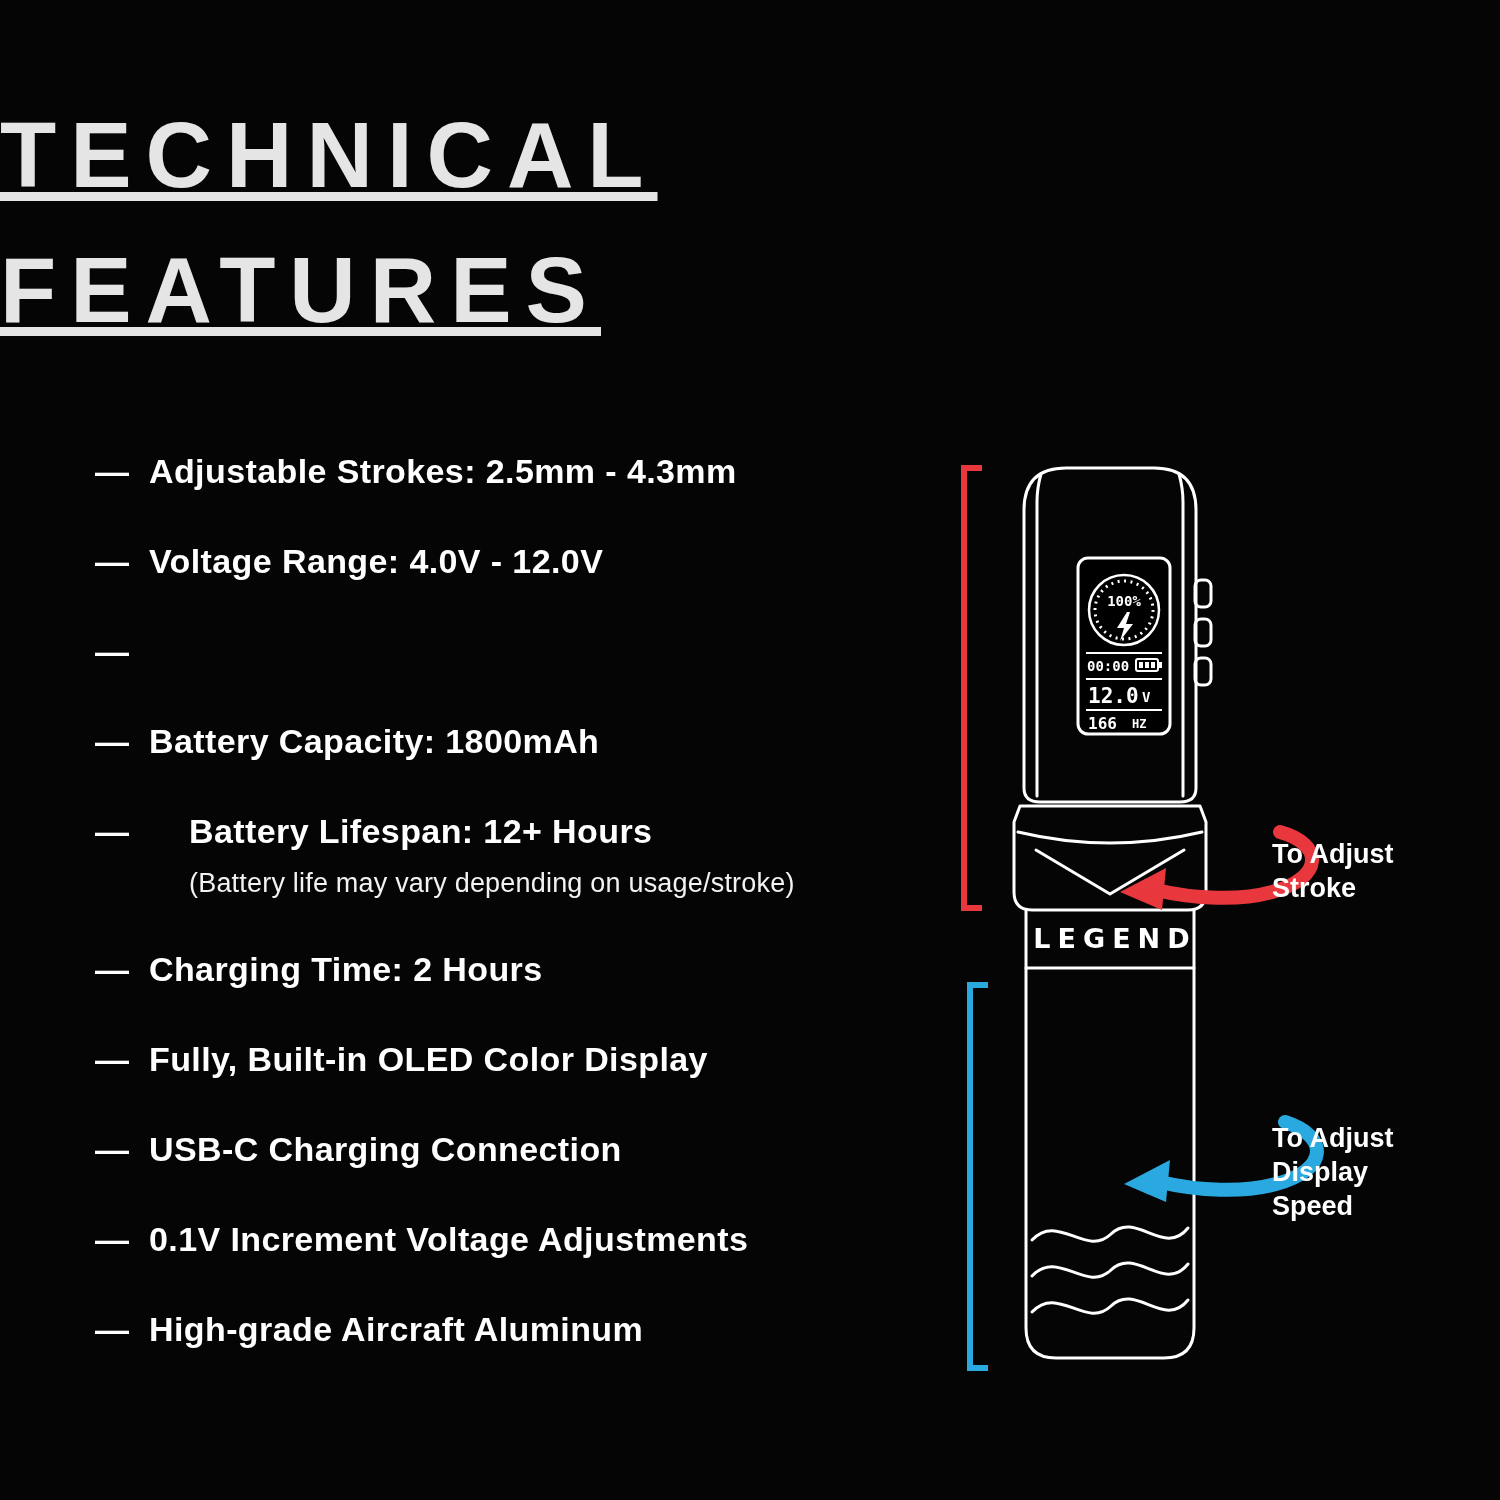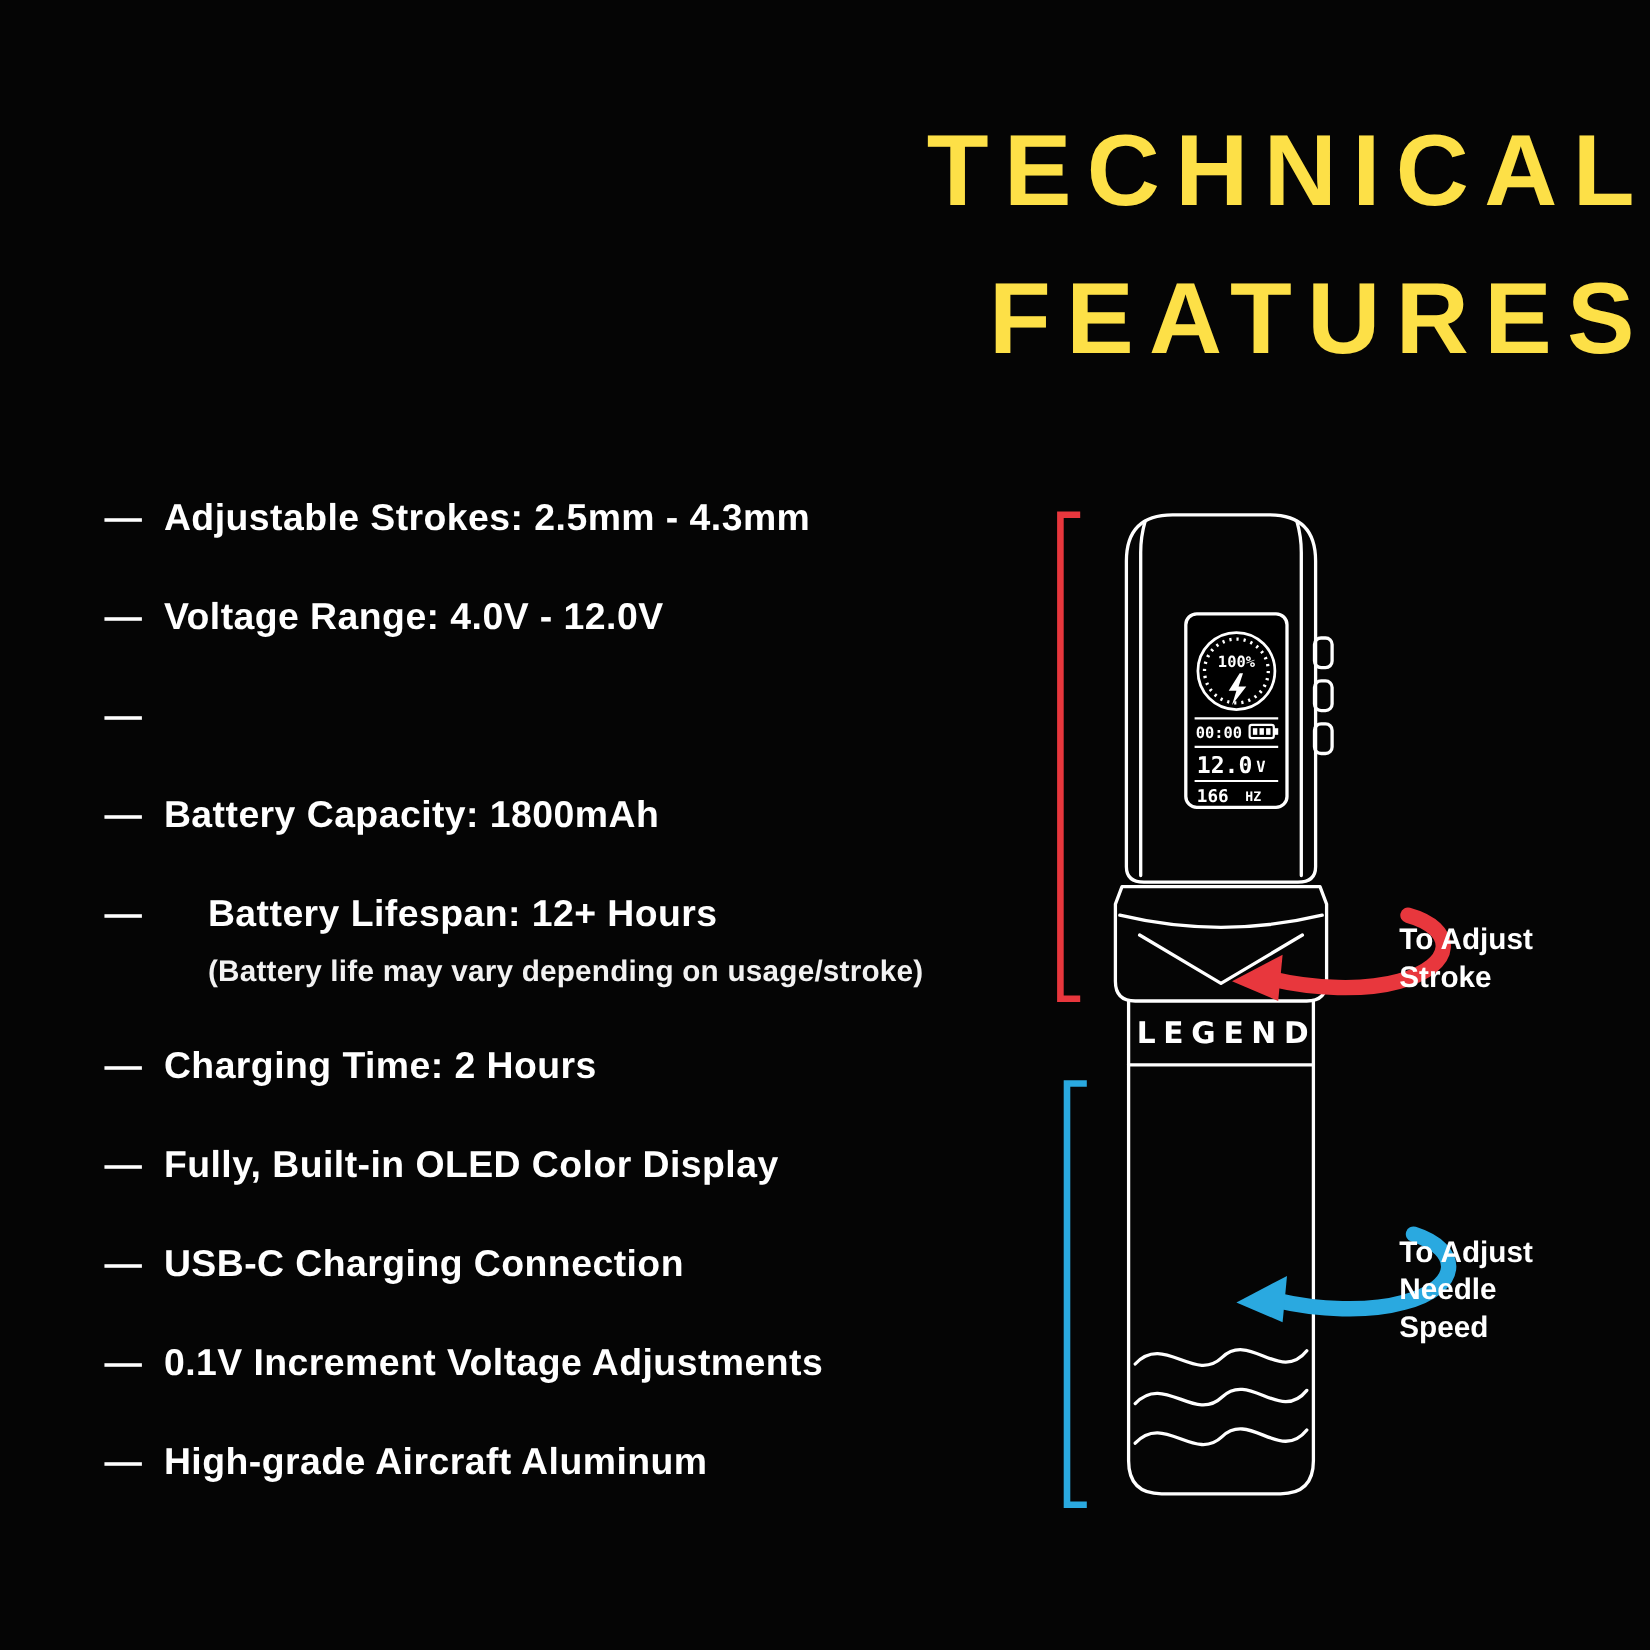--- a/index.html
+++ b/index.html
@@ -3,31 +3,31 @@
 <meta charset="utf-8">
 <style>
   html,body { margin:0; padding:0; background:#000; }
   .canvas {
     position:relative; width:1500px; height:1500px;
     background:#050505; overflow:hidden;
     font-family:"Liberation Sans", sans-serif; color:#fff;
   }
   .title {
     position:absolute; top:88px; left:0; width:100%;
-    text-align:right; font-weight:800; font-size:92px;
-    letter-spacing:14px; line-height:1.47; color:#fde047;
+    text-align:left; font-weight:800; font-size:92px;
+    letter-spacing:14px; line-height:1.47; color:#e5e5e5;text-decoration:underline;
   }
   .features {
     position:absolute; left:95px; top:452px; width:830px;
     display:flex; flex-direction:column; gap:51px;
   }
   .feat { display:flex; align-items:flex-start; font-size:34px; font-weight:700; letter-spacing:0.4px; }
   .dash { width:32px; flex-shrink:0; margin-right:22px; }
   .ftextwrap { display:flex; flex-direction:column;margin-left:40px; }
-  .note { font-size:27px; font-weight:700; letter-spacing:0.2px; margin-top:17px; color:#f2f2f2; }
+  .note { font-size:27px; font-weight:400; letter-spacing:0.2px; margin-top:17px; color:#f2f2f2; }
   .pen { position:absolute; left:940px; top:440px; width:520px; height:960px; }
   .annot {
     position:absolute; text-align:left; font-size:27px; font-weight:700; line-height:1.25; color:#fff;
   }
   .annot-stroke { left:1272px; top:838px; width:160px; }
   .annot-needle { left:1272px; top:1122px; width:170px; }
   svg text { font-family:"DejaVu Sans", sans-serif; }
   svg text.mono { font-family:"DejaVu Sans Mono", monospace; }
 </style>
 </head>
@@ -148,17 +148,17 @@
     </g>
   </svg>
 
   <div class="annot annot-stroke">
     <div>To Adjust</div>
     <div>Stroke</div>
   </div>
 
   <div class="annot annot-needle">
     <div>To Adjust</div>
-    <div>Needle</div>
+    <div>Display</div>
     <div>Speed</div>
   </div>
 
 </div>
 
 </body></html>

